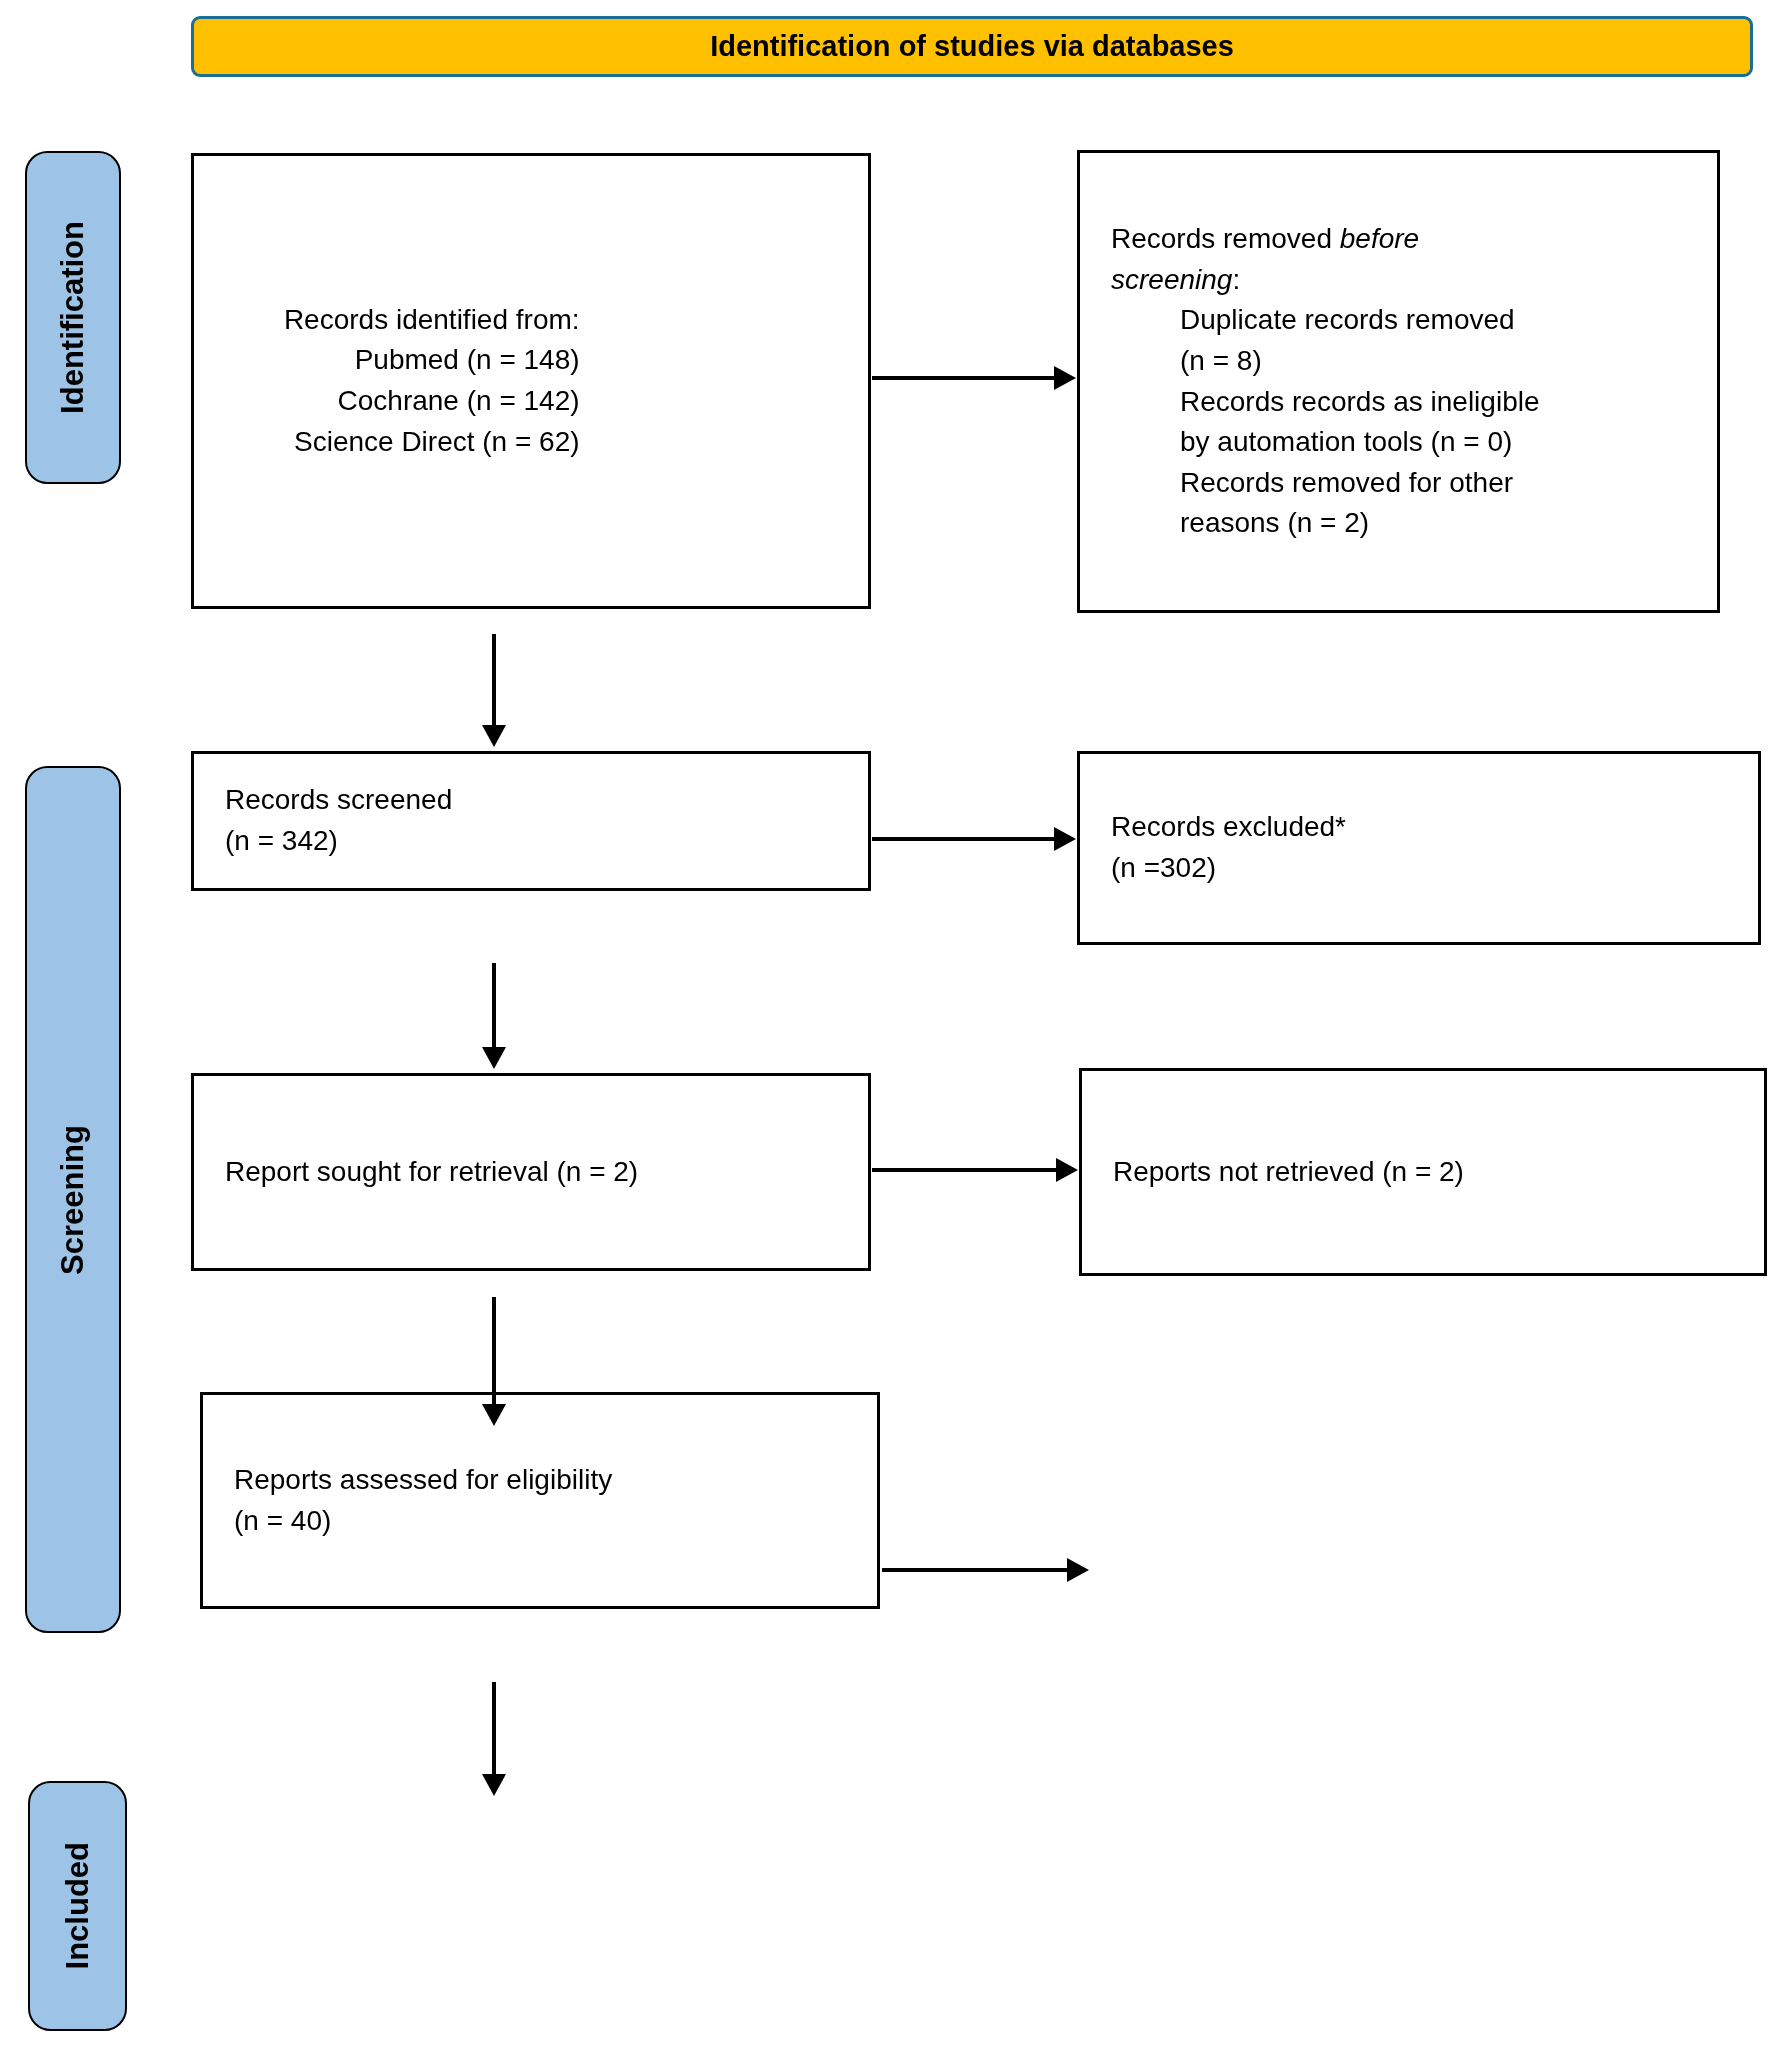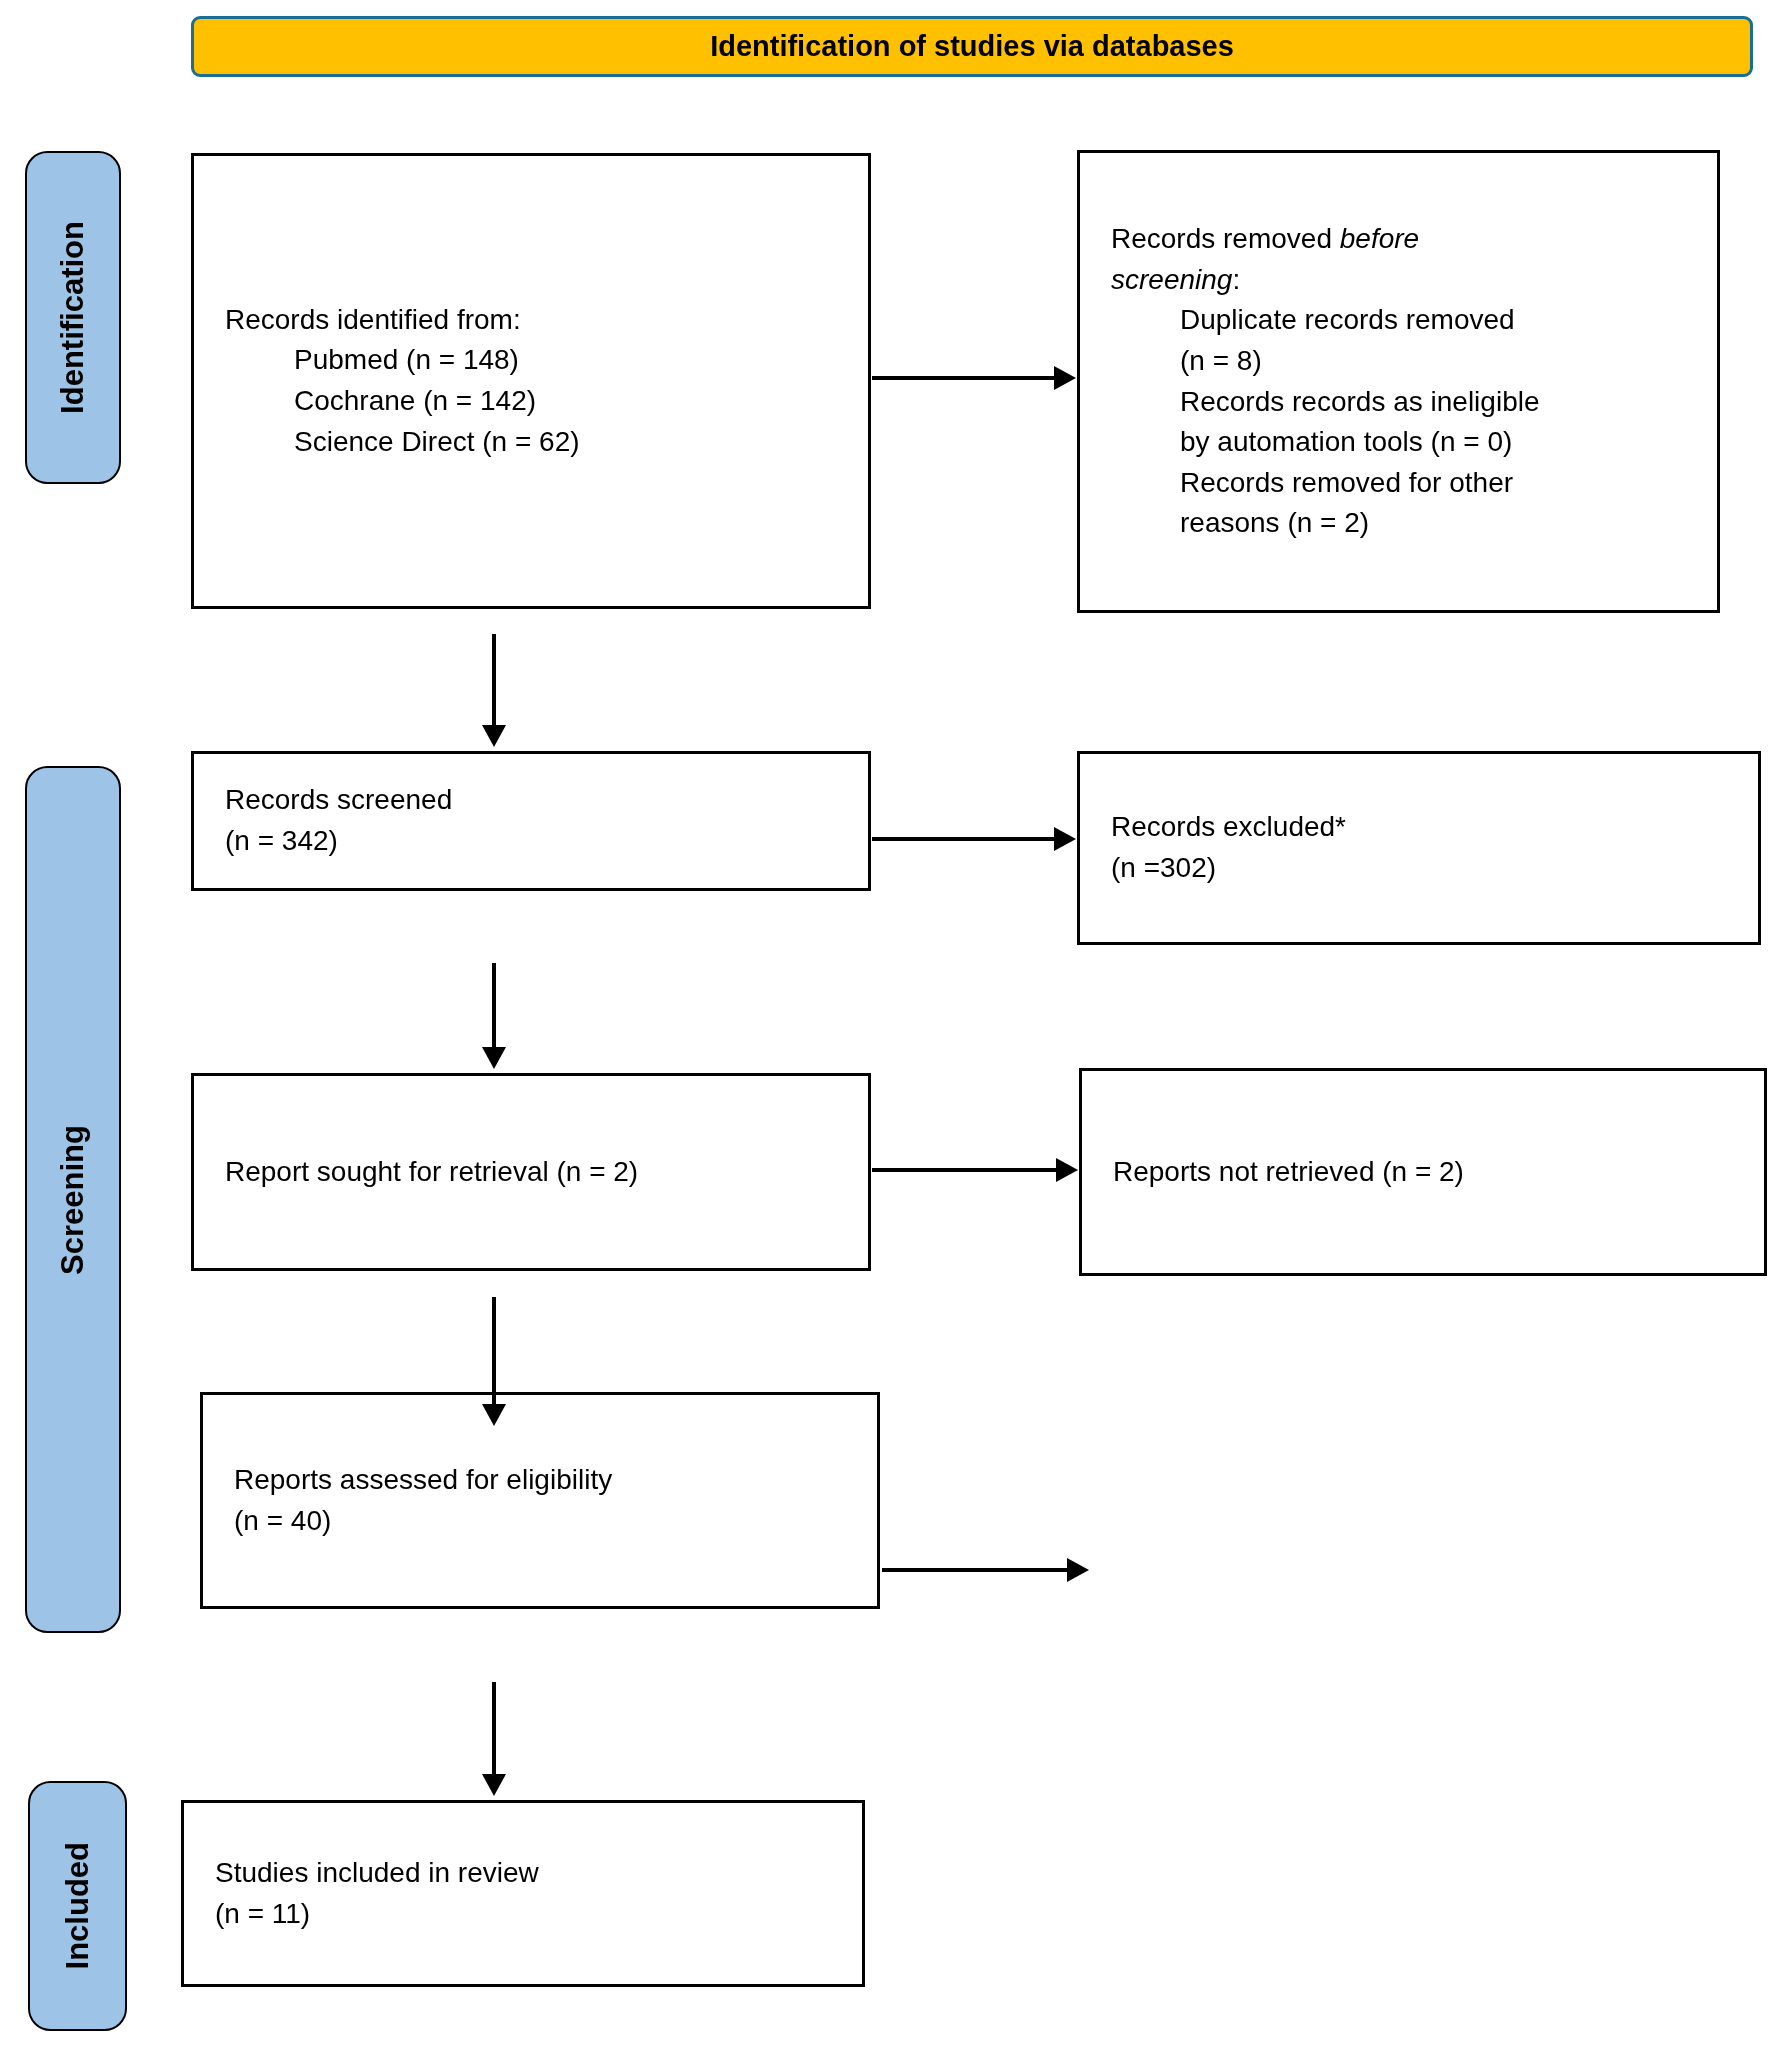--- a/index.html
+++ b/index.html
@@ -77,21 +77,21 @@
   <div class="pill" style="left:25px; top:151px; width:96px; height:333px;">
     <span class="vtext">Identification</span>
   </div>
   <div class="pill" style="left:25px; top:766px; width:96px; height:867px;">
     <span class="vtext">Screening</span>
   </div>
   <div class="pill" style="left:28px; top:1781px; width:99px; height:250px;">
     <span class="vtext">Included</span>
   </div>
 
-  <div class="box" style="left:191px; top:153px; width:680px; height:456px;">
+  <div class="box" style="left:191px; top:153px; width:680px; height:456px;text-align:right;">
     <div class="box-inner">
       <div>Records identified from:</div>
       <div class="indent">Pubmed (n = 148)</div>
       <div class="indent">Cochrane (n = 142)</div>
       <div class="indent">Science Direct (n = 62)</div>
     </div>
   </div>
 
   <div class="box" style="left:1077px; top:150px; width:643px; height:463px;">
     <div class="box-inner">
@@ -139,26 +139,20 @@
   </div>
 
   <div class="box" style="left:200px; top:1392px; width:680px; height:217px;">
     <div class="box-inner">
       <div>Reports assessed for eligibility</div>
       <div>(n = 40)</div>
     </div>
   </div>
 
 
-  <div class="box" style="left:181px; top:1800px; width:684px; height:187px;">
-    <div class="box-inner">
-      <div>Studies included in review</div>
-      <div>(n = 11)</div>
-    </div>
-  </div>
 
   <div class="harrow" style="left:872px; top:376px; width:182px;"></div>
   <div class="harrow" style="left:872px; top:837px; width:182px;"></div>
   <div class="harrow" style="left:872px; top:1168px; width:184px;"></div>
   <div class="harrow" style="left:882px; top:1568px; width:185px;"></div>
 
   <div class="varrow" style="left:492px; top:634px; height:91px;"></div>
   <div class="varrow" style="left:492px; top:963px; height:84px;"></div>
   <div class="varrow" style="left:492px; top:1297px; height:107px;"></div>
   <div class="varrow" style="left:492px; top:1682px; height:92px;"></div>

